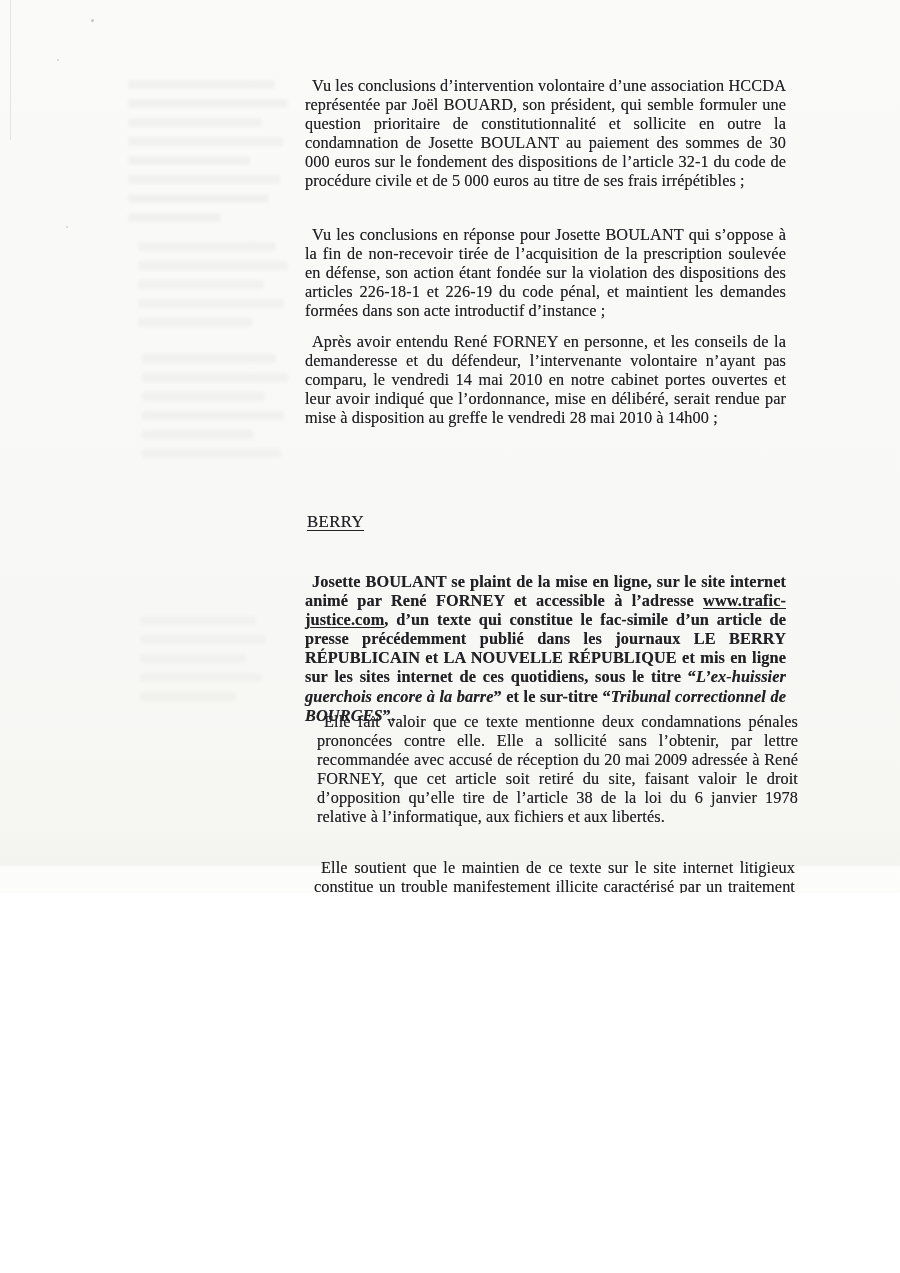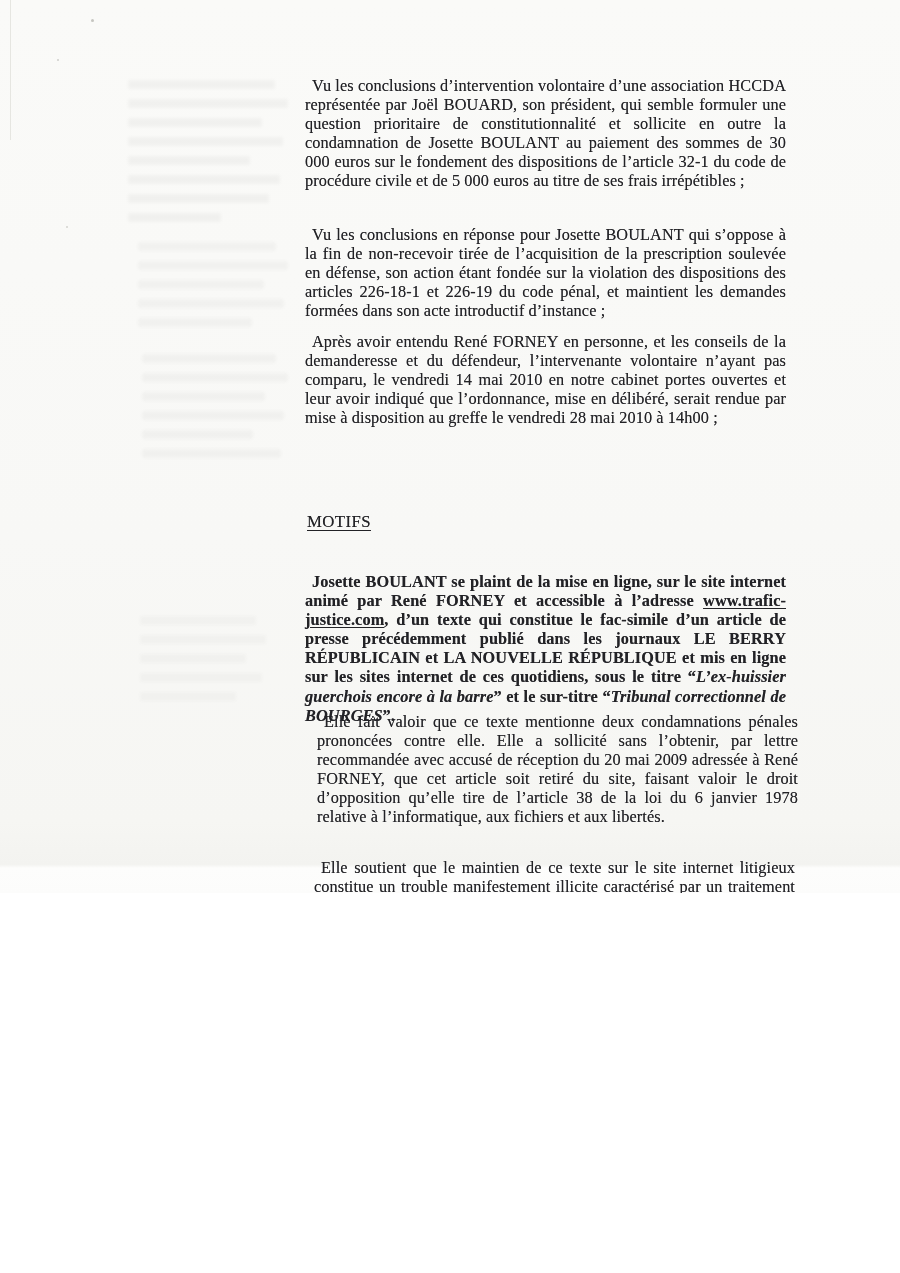--- a/index.html
+++ b/index.html
@@ -109,21 +109,21 @@
       <div class="bl"></div>
   </div>
   <div class="smudge"></div>
 
   <p class="col para p1">Vu les conclusions d’intervention volontaire d’une association HCCDA représentée par Joël BOUARD, son président, qui semble formuler une question prioritaire de constitutionnalité et sollicite en outre la condamnation de Josette BOULANT au paiement des sommes de 30 000 euros sur le fondement des dispositions de l’article 32-1 du code de procédure civile et de 5 000 euros au titre de ses frais irrépétibles ;</p>
 
   <p class="col para p2">Vu les conclusions en réponse pour Josette BOULANT qui s’oppose à la fin de non-recevoir tirée de l’acquisition de la prescription soulevée en défense, son action étant fondée sur la violation des dispositions des articles 226-18-1 et 226-19 du code pénal, et maintient les demandes formées dans son acte introductif d’instance ;</p>
 
   <p class="col para p3">Après avoir entendu René FORNEY en personne, et les conseils de la demanderesse et du défendeur, l’intervenante volontaire n’ayant pas comparu, le vendredi 14 mai 2010 en notre cabinet portes ouvertes et leur avoir indiqué que l’ordonnance, mise en délibéré, serait rendue par mise à disposition au greffe le vendredi 28 mai 2010 à 14h00 ;</p>
 
-  <div class="heading">MOTIFS</div>
+  <div class="heading">BERRY</div>
 
   <p class="col para p4"><span>Josette BOULANT se plaint de la mise en ligne, sur le site internet animé par René FORNEY et accessible à l’adresse </span><span class="u">www.trafic-justice.com</span><span>, d’un texte qui constitue le fac-simile d’un article de presse précédemment publié dans les journaux LE BERRY RÉPUBLICAIN et LA NOUVELLE RÉPUBLIQUE et mis en ligne sur les sites internet de ces quotidiens, sous le titre “</span><span class="i">L’ex-huissier guerchois encore à la barre</span><span>” et le sur-titre “</span><span class="i">Tribunal correctionnel de BOURGES</span><span>”.</span></p>
 
   <p class="col para p5">Elle fait valoir que ce texte mentionne deux condamnations pénales prononcées contre elle. Elle a sollicité sans l’obtenir, par lettre recommandée avec accusé de réception du 20 mai 2009 adressée à René FORNEY, que cet article soit retiré du site, faisant valoir le droit d’opposition qu’elle tire de l’article 38 de la loi du 6 janvier 1978 relative à l’informatique, aux fichiers et aux libertés.</p>
 
   <p class="col para p6">Elle soutient que le maintien de ce texte sur le site internet litigieux constitue un trouble manifestement illicite caractérisé par un traitement de données à caractère personnel concernant une personne physique malgré l’opposition de cette personne (article 226-18-1 du code pénal) et un traitement de données à caractère personnel relatif aux infractions, condamnations et mesures de sûretés (article 226-19 du même code).</p>
 
   <svg class="sig" width="100" height="120" viewBox="0 0 100 120">
     <path d="M27,10 C25,38 21,76 19,95 C18.4,101 19,107 21.5,106.5 C24,105.5 24.5,99 26.5,98
              C28.2,97.4 27.4,103.5 30.5,105.6 C34.5,108 46,105.5 58,103.5" fill="none" stroke="#2a2a2e" stroke-width="3.2" stroke-linecap="round" stroke-linejoin="round"></path>

